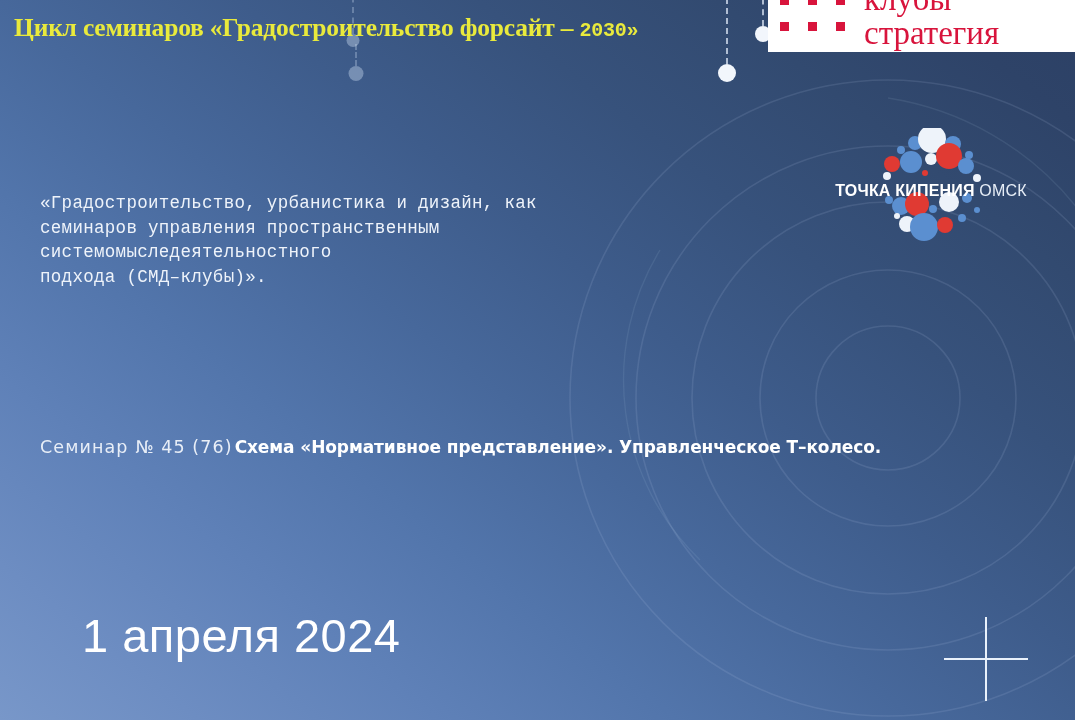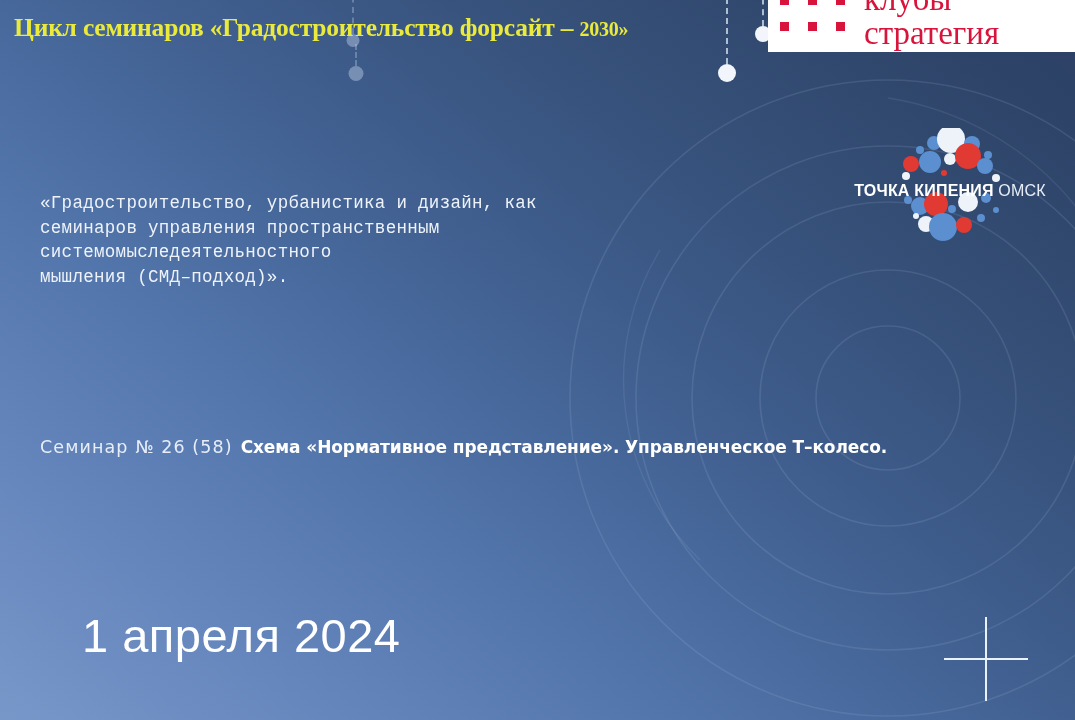--- a/index.html
+++ b/index.html
@@ -66,21 +66,21 @@
     left: 14px;
     top: 13px;
     color: #e9ea3c;
     font-family: "Liberation Serif", "DejaVu Serif", serif;
     font-weight: bold;
     font-size: 25.5px;
     letter-spacing: -0.2px;
     white-space: nowrap;
     z-index: 6;
   }
-  #title .yr { font-size: 20px; }
+  #title .yr { font-size: 20px; font-family: Liberation Mono, monospace; }
 
   
   #klub-box {
     position: absolute;
     left: 768px;
     top: -24px;
     width: 320px;
     height: 76px;
     background: #ffffff;
     overflow: hidden;
@@ -109,21 +109,21 @@
     font-size: 33px;
     line-height: 34px;
     white-space: nowrap;
   }
   #klub-words .l1 { display:block; }
   #klub-words .l2 { display:block; }
 
   
   #tk-logo {
     position: absolute;
-    left: 848px;
+    left: 829px;
     top: 128px;
     width: 204px;
     height: 118px;
     z-index: 4;
   }
   #tk-logo .tk-text {
     position: absolute;
     left: 0;
     top: 54px;
     width: 204px;
@@ -164,21 +164,21 @@
     font-family: "DejaVu Sans", "Liberation Sans", sans-serif;
     font-size: 17.5px;
     letter-spacing: 1.1px;
   }
   #seminar .topic {
     color: #ffffff;
     font-family: "DejaVu Sans", "Liberation Sans", sans-serif;
     font-size: 17px;
     font-weight: bold;
     letter-spacing: -0.1px;
-    margin-left: 8px;
+    margin-left: 2px;
   }
 
   
   #date {
     position: absolute;
     left: 82px;
     top: 608px;
     color: #ffffff;
     font-family: "Liberation Sans", sans-serif;
     font-size: 47px;
@@ -300,25 +300,25 @@
     </svg>
     <div class="tk-text">
       <span class="bold">ТОЧКА КИПЕНИЯ</span><span class="light"> ОМСК</span>
     </div>
   </div>
 
   <div id="quote">
       <span class="ln">«Градостроительство,  урбанистика  и  дизайн,  как</span>
       <span class="ln">семинаров  управления  пространственным</span>
       <span class="ln">системомыследеятельностного</span>
-      <span class="ln">мышления (СМД–подход)».</span>
+      <span class="ln">подхода (СМД–клубы)».</span>
     </div>
 
   <div id="seminar">
-    <span class="num">Семинар  № 26 (58)</span><span class="topic">Схема «Нормативное представление». Управленческое Т–колесо.</span>
+    <span class="num">Семинар  № 45 (76)</span><span class="topic">Схема «Нормативное представление». Управленческое Т–колесо.</span>
   </div>
 
   <div id="date">1 апреля 2024</div>
 
   <div id="crosshair">
     <span class="h"></span>
     <span class="v"></span>
   </div>
 
 </div>

